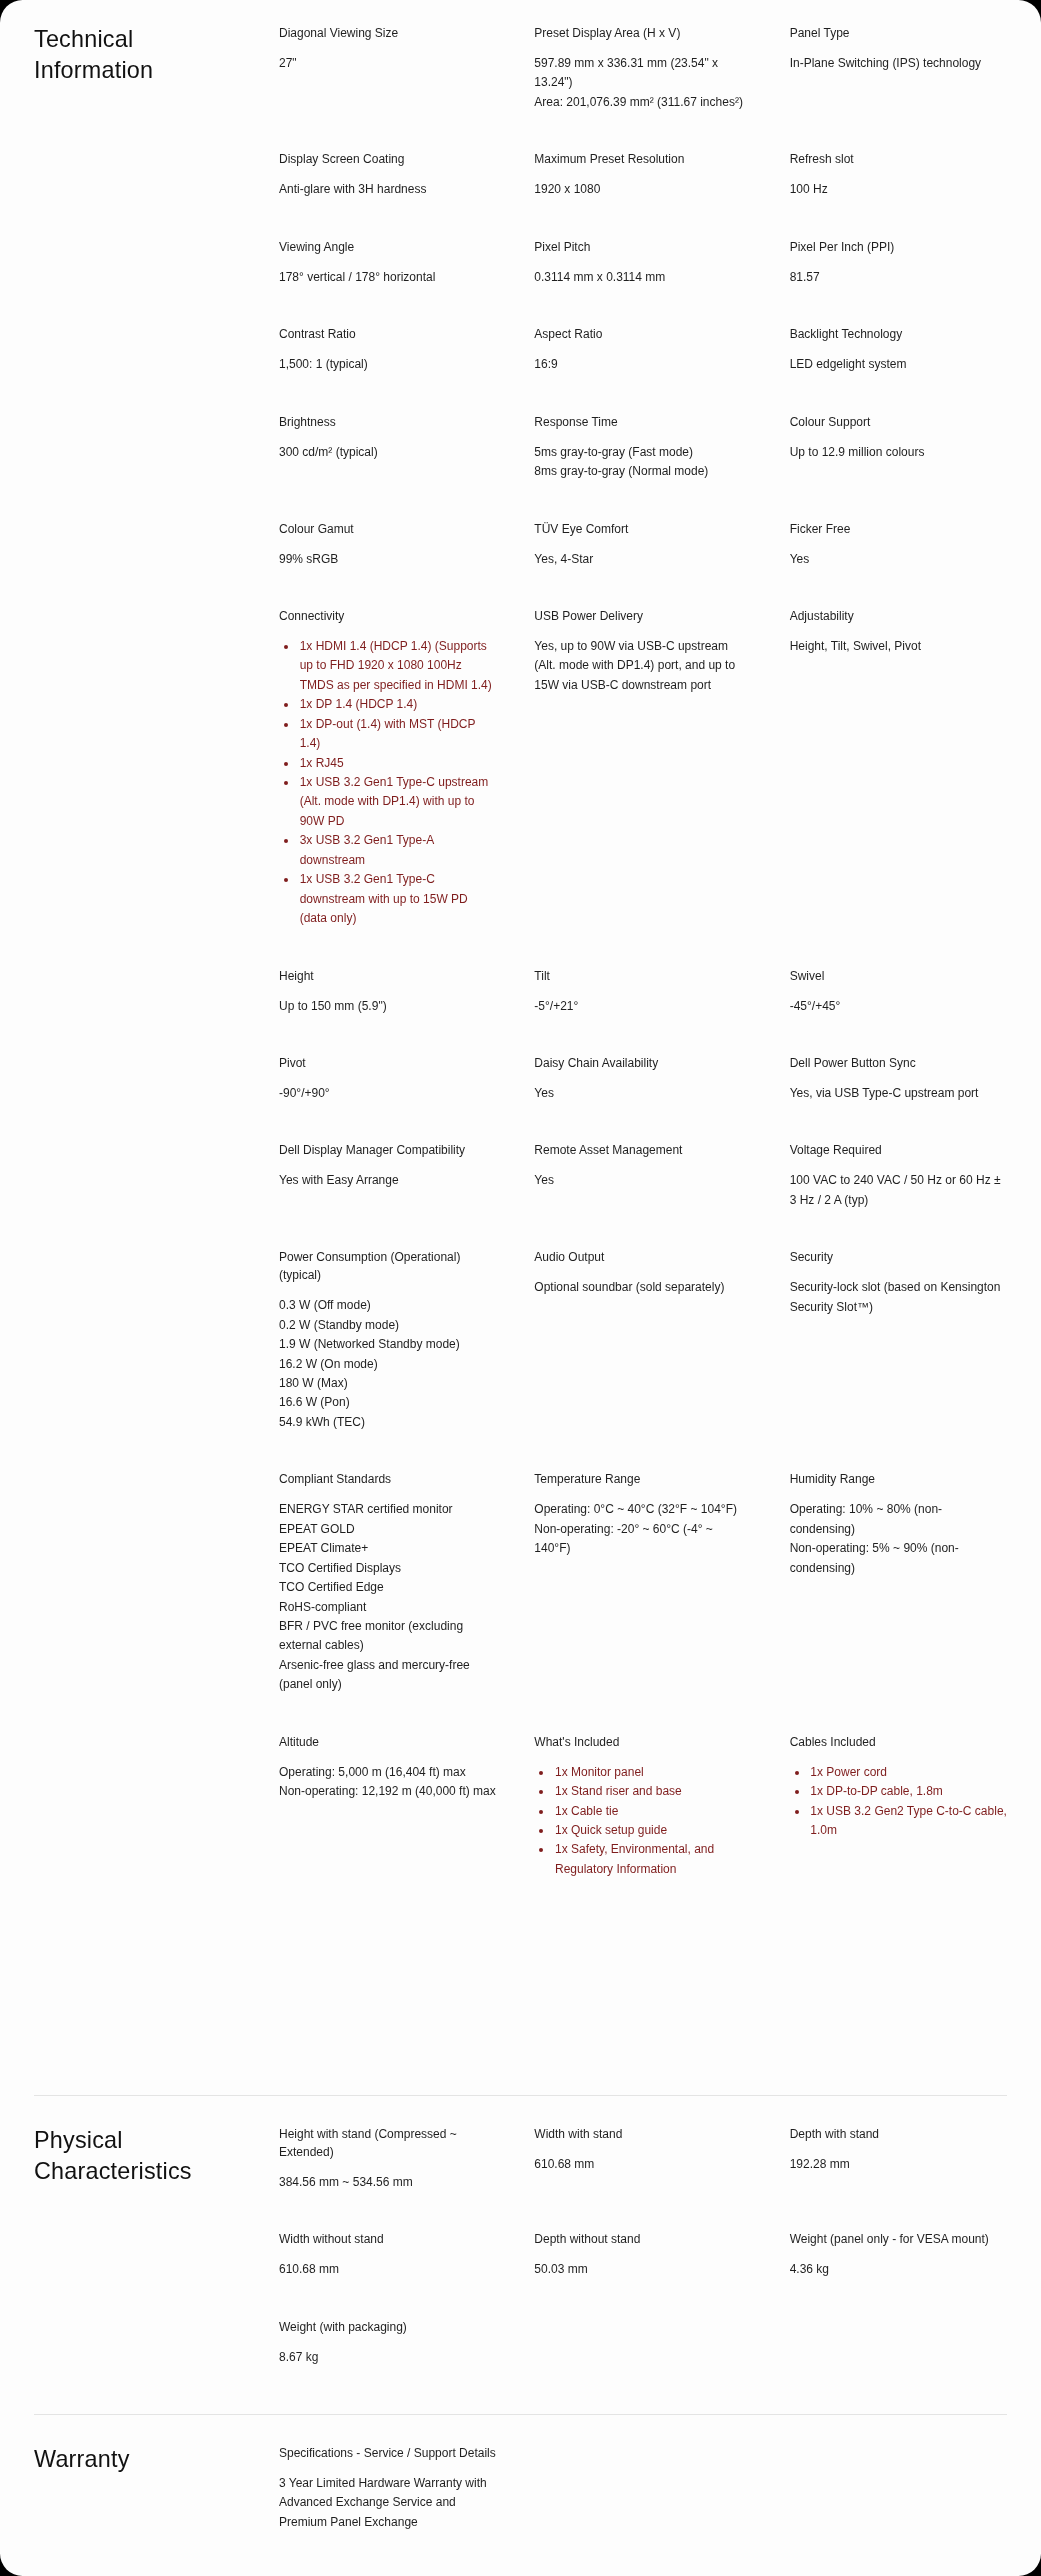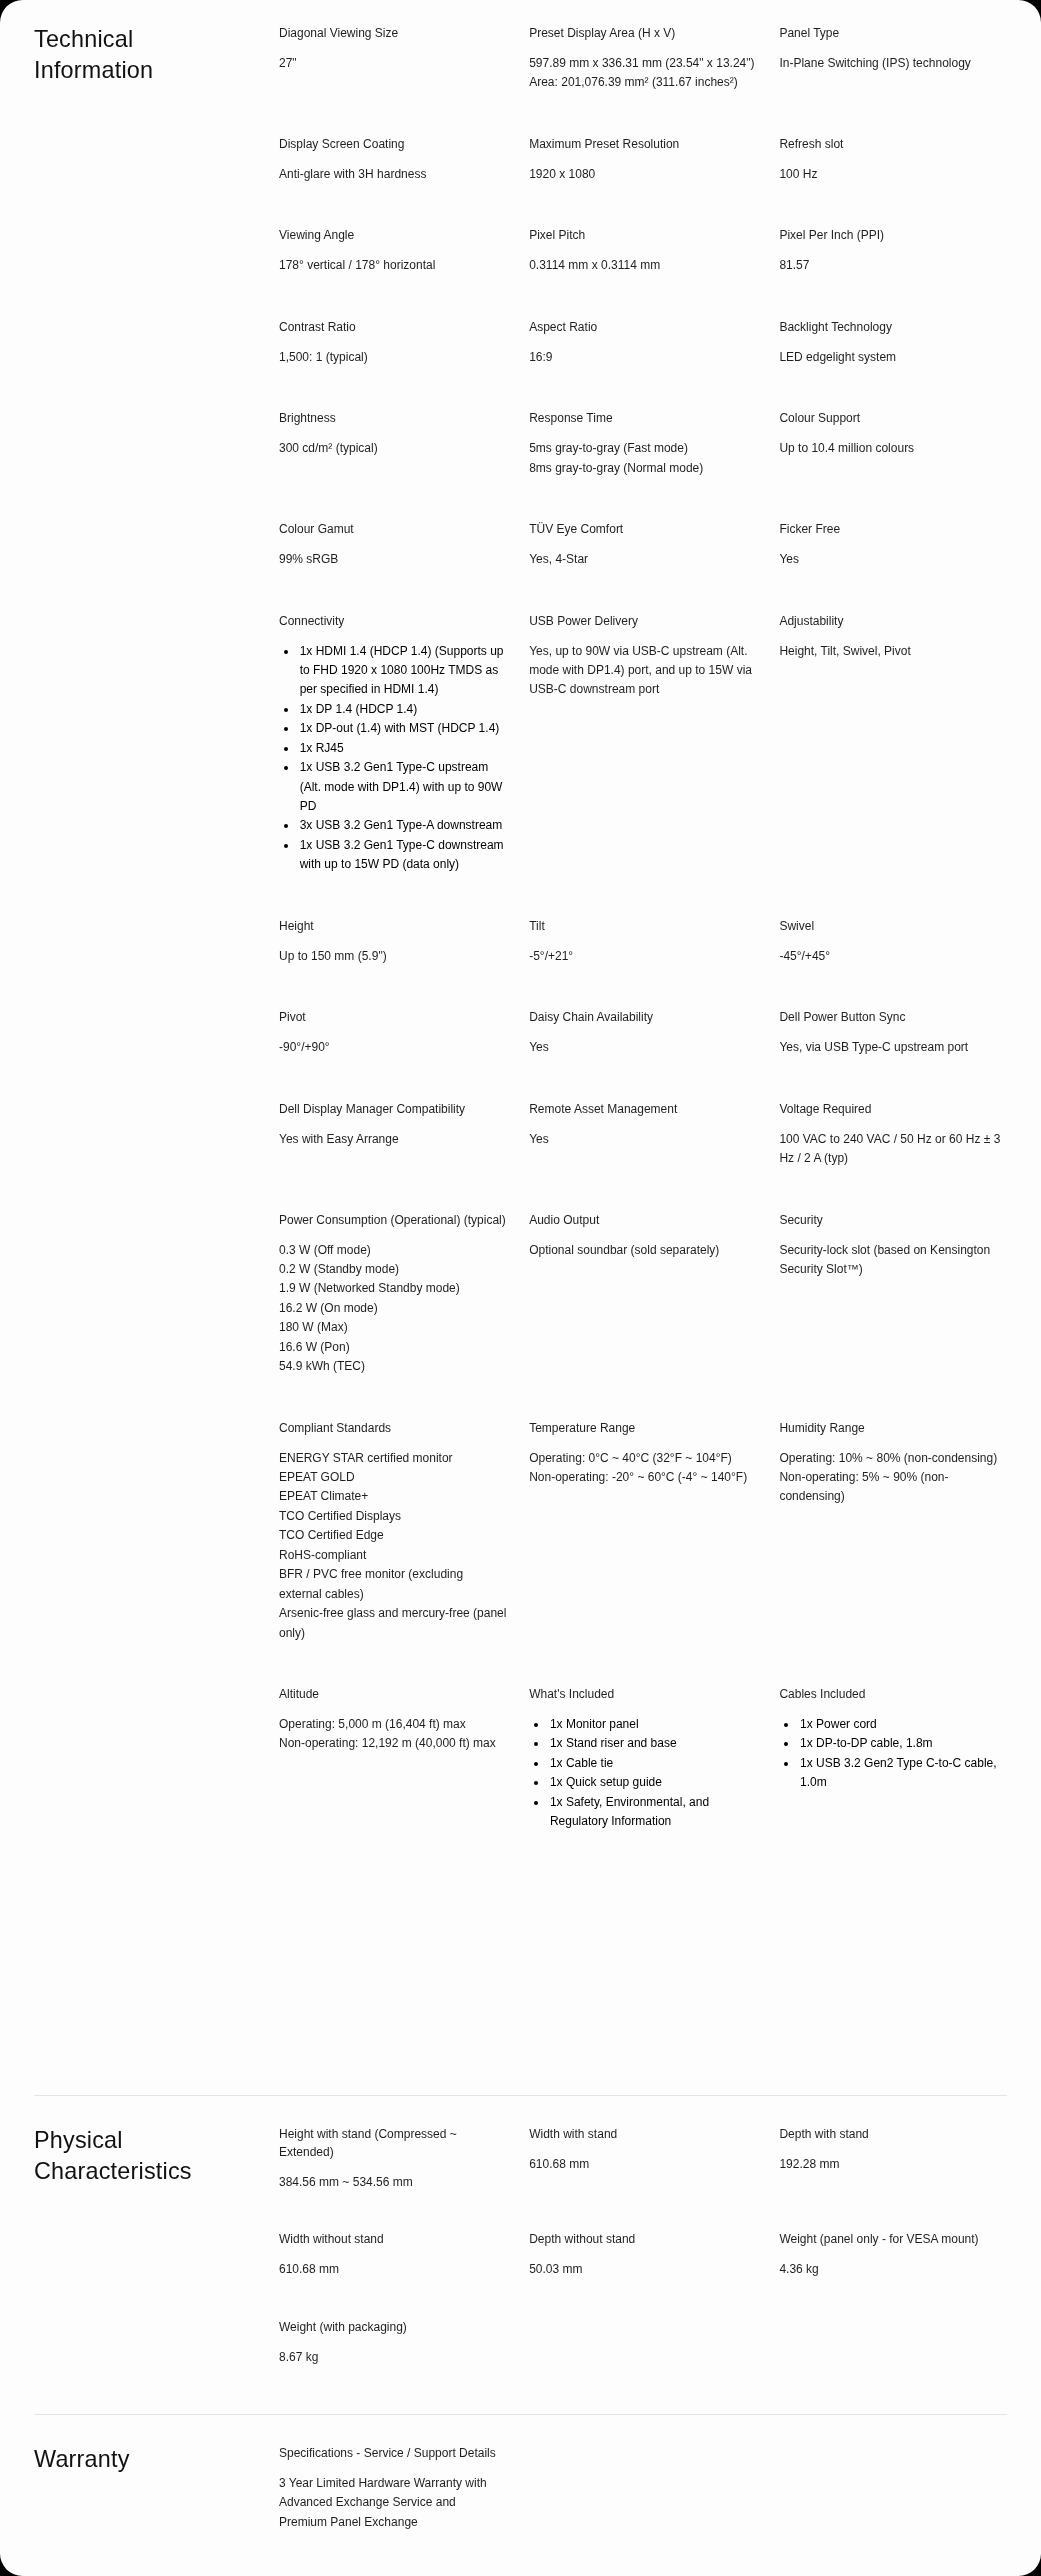--- a/index.html
+++ b/index.html
@@ -33,40 +33,41 @@
     color:#111;
     letter-spacing:0.2px;
   }
   .section-grid {
     flex:1;
     display:grid;
     grid-template-columns:repeat(3, 1fr);
     column-gap:22.6px;
     row-gap:42px;
     align-content:start;
+    gap:38px;
   }
   .spec-cell { min-width:0; }
   .cell-label {
     font-size:12px;
     line-height:1.5;
     color:#1f1f1f;
     margin:0 0 12px 0;
   }
   .cell-value {
     font-size:12px;
     line-height:1.62;
     color:#1f1f1f;
     margin:0;
   }
   .cell-list {
     margin:0;
     padding:0 0 0 19px;
     font-size:12px;
     line-height:1.62;
-    color:#000000;
+    color:#7f1d1d;
   }
   .cell-list li { padding-left:1.7px; }
   #section-technical-information { min-height:2095px; }
   #section-physical-characteristics { min-height:319px; }
   #section-physical-characteristics .section-grid { row-gap:38px; }
   #section-warranty { min-height:161px; }
 </style>
 </head>
 <body>
 
@@ -127,21 +128,21 @@
           <div class="cell-label">Brightness</div>
           <div class="cell-value">300 cd/m² (typical)</div>
         </div>
         <div class="spec-cell">
           <div class="cell-label">Response Time</div>
           <div class="cell-value">5ms gray-to-gray (Fast mode)</div>
           <div class="cell-value">8ms gray-to-gray (Normal mode)</div>
         </div>
         <div class="spec-cell">
           <div class="cell-label">Colour Support</div>
-          <div class="cell-value">Up to 10.4 million colours</div>
+          <div class="cell-value">Up to 12.9 million colours</div>
         </div>
         <div class="spec-cell">
           <div class="cell-label">Colour Gamut</div>
           <div class="cell-value">99% sRGB</div>
         </div>
         <div class="spec-cell">
           <div class="cell-label">TÜV Eye Comfort</div>
           <div class="cell-value">Yes, 4-Star</div>
         </div>
         <div class="spec-cell">

